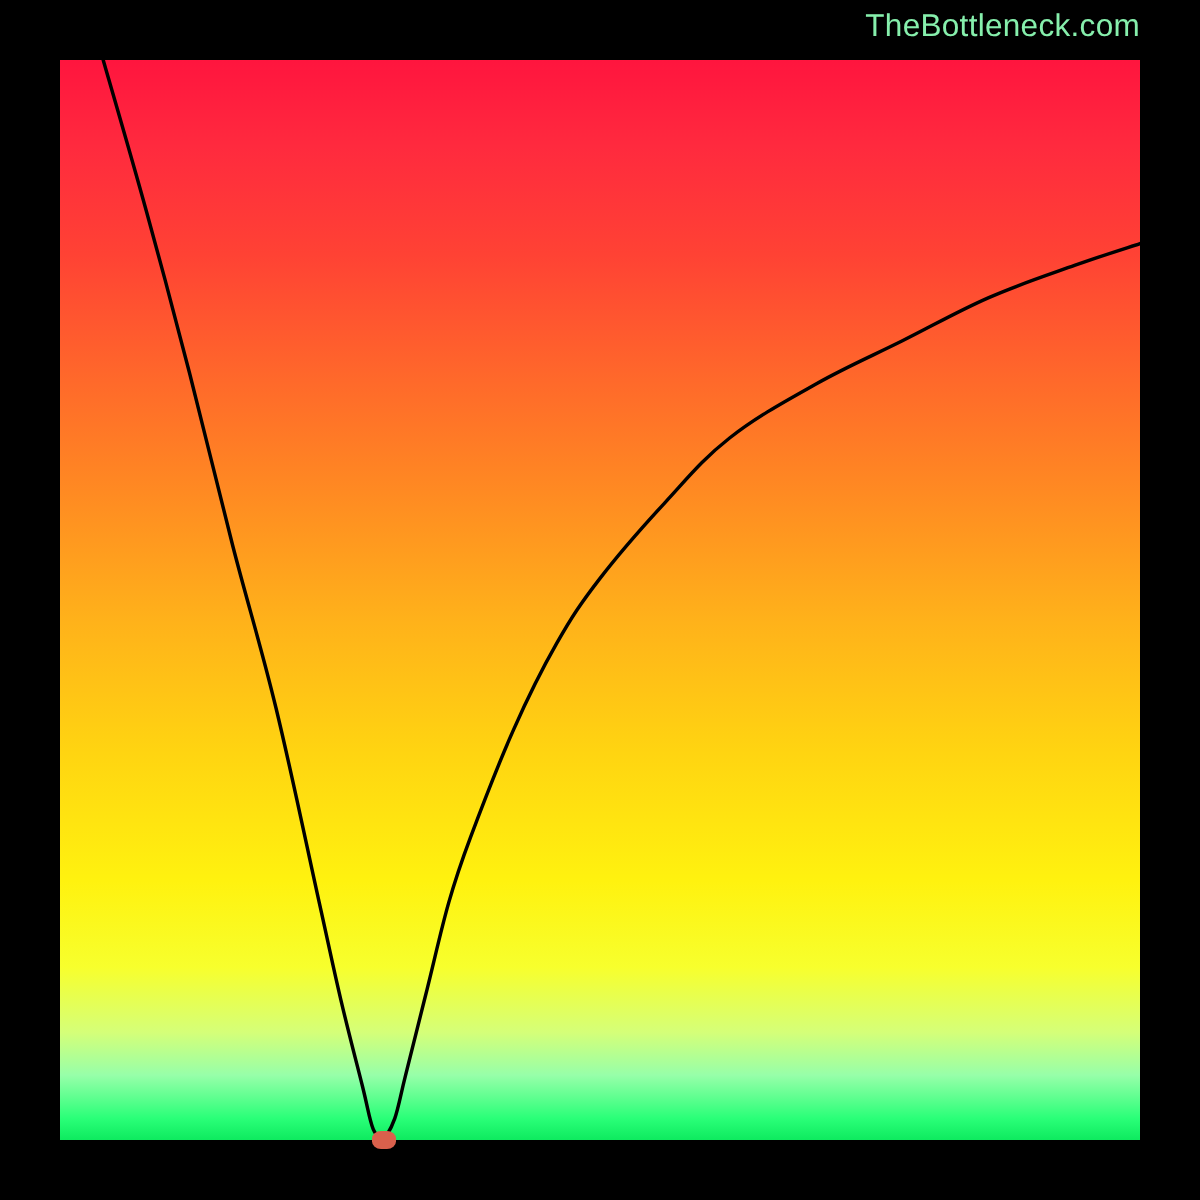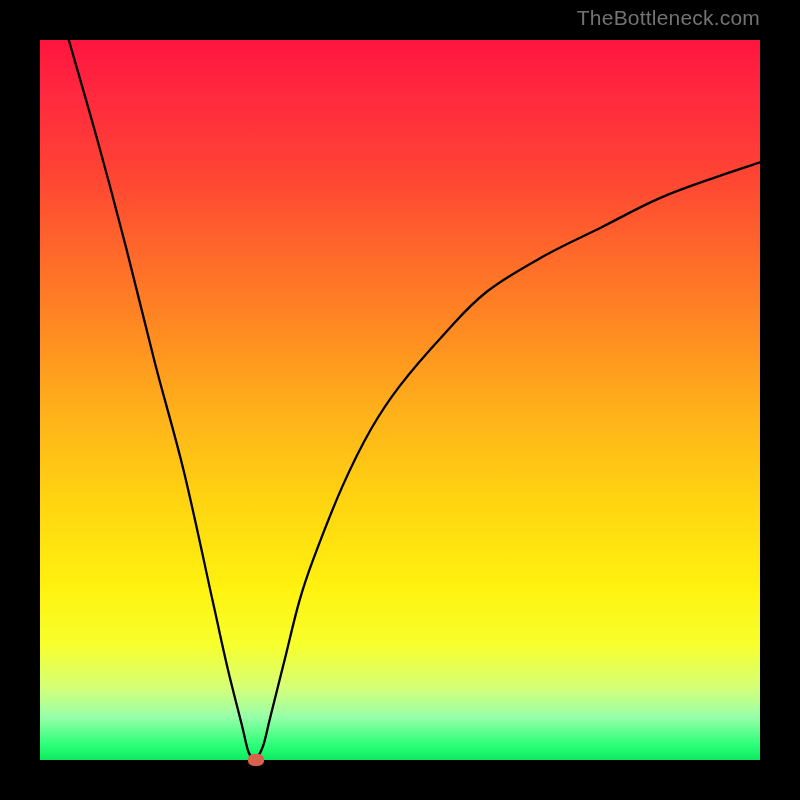--- a/index.html
+++ b/index.html
@@ -36,21 +36,21 @@
       #d5ff78 90%,
       #97ffa9 94%,
       #2aff78 98%,
       #0eea5f 100%
     );
   }
   .watermark {
     position: absolute;
     top: 6px;
     right: 40px;
-    color: #737373;
+    color: #86efac;
     font-size: 21px;
     font-weight: 400;
     letter-spacing: 0.2px;
     font-family: Arial, Helvetica, sans-serif;
   }
   .curve-svg {
     position: absolute;
     left: 0;
     top: 0;
     width: 720px;

